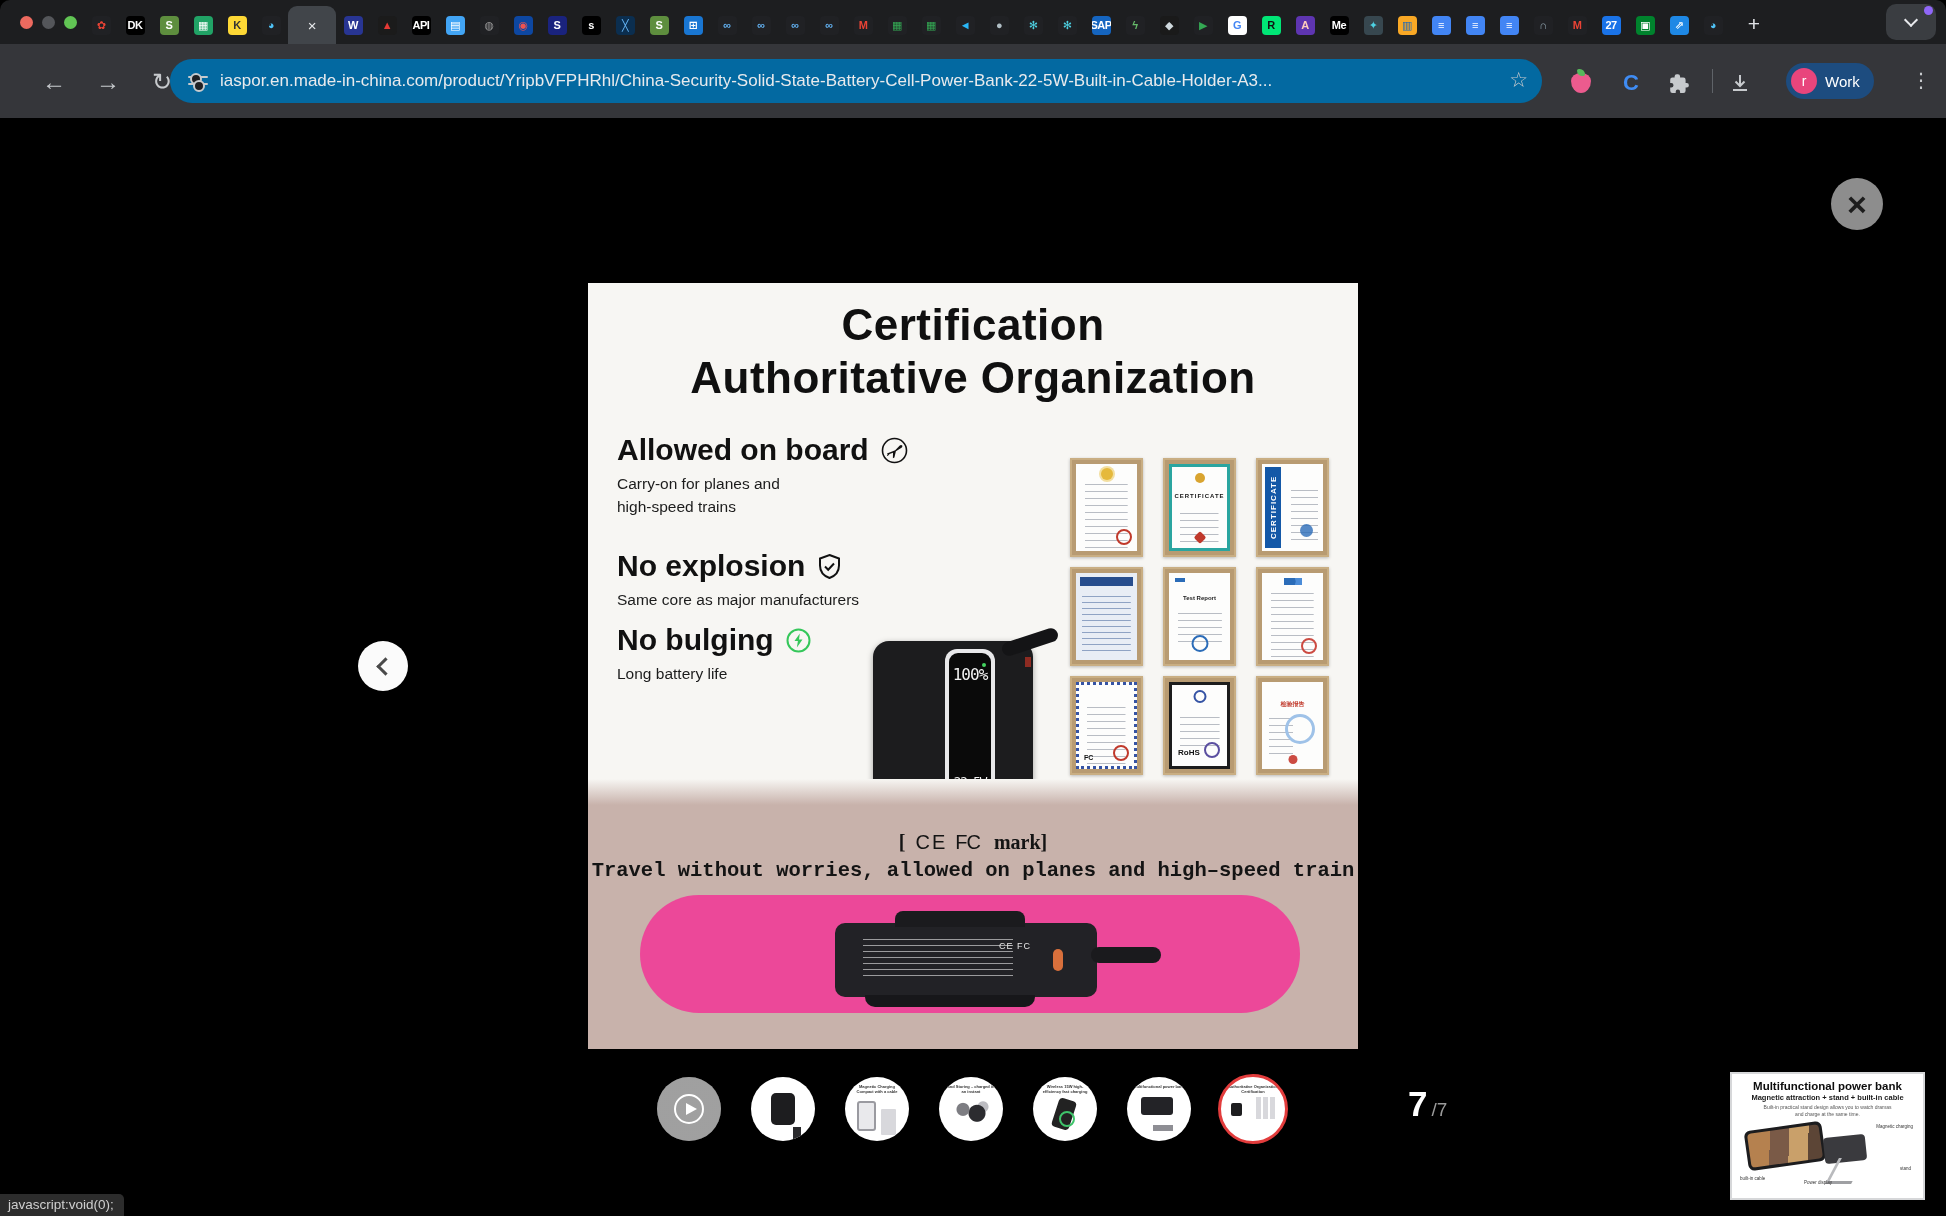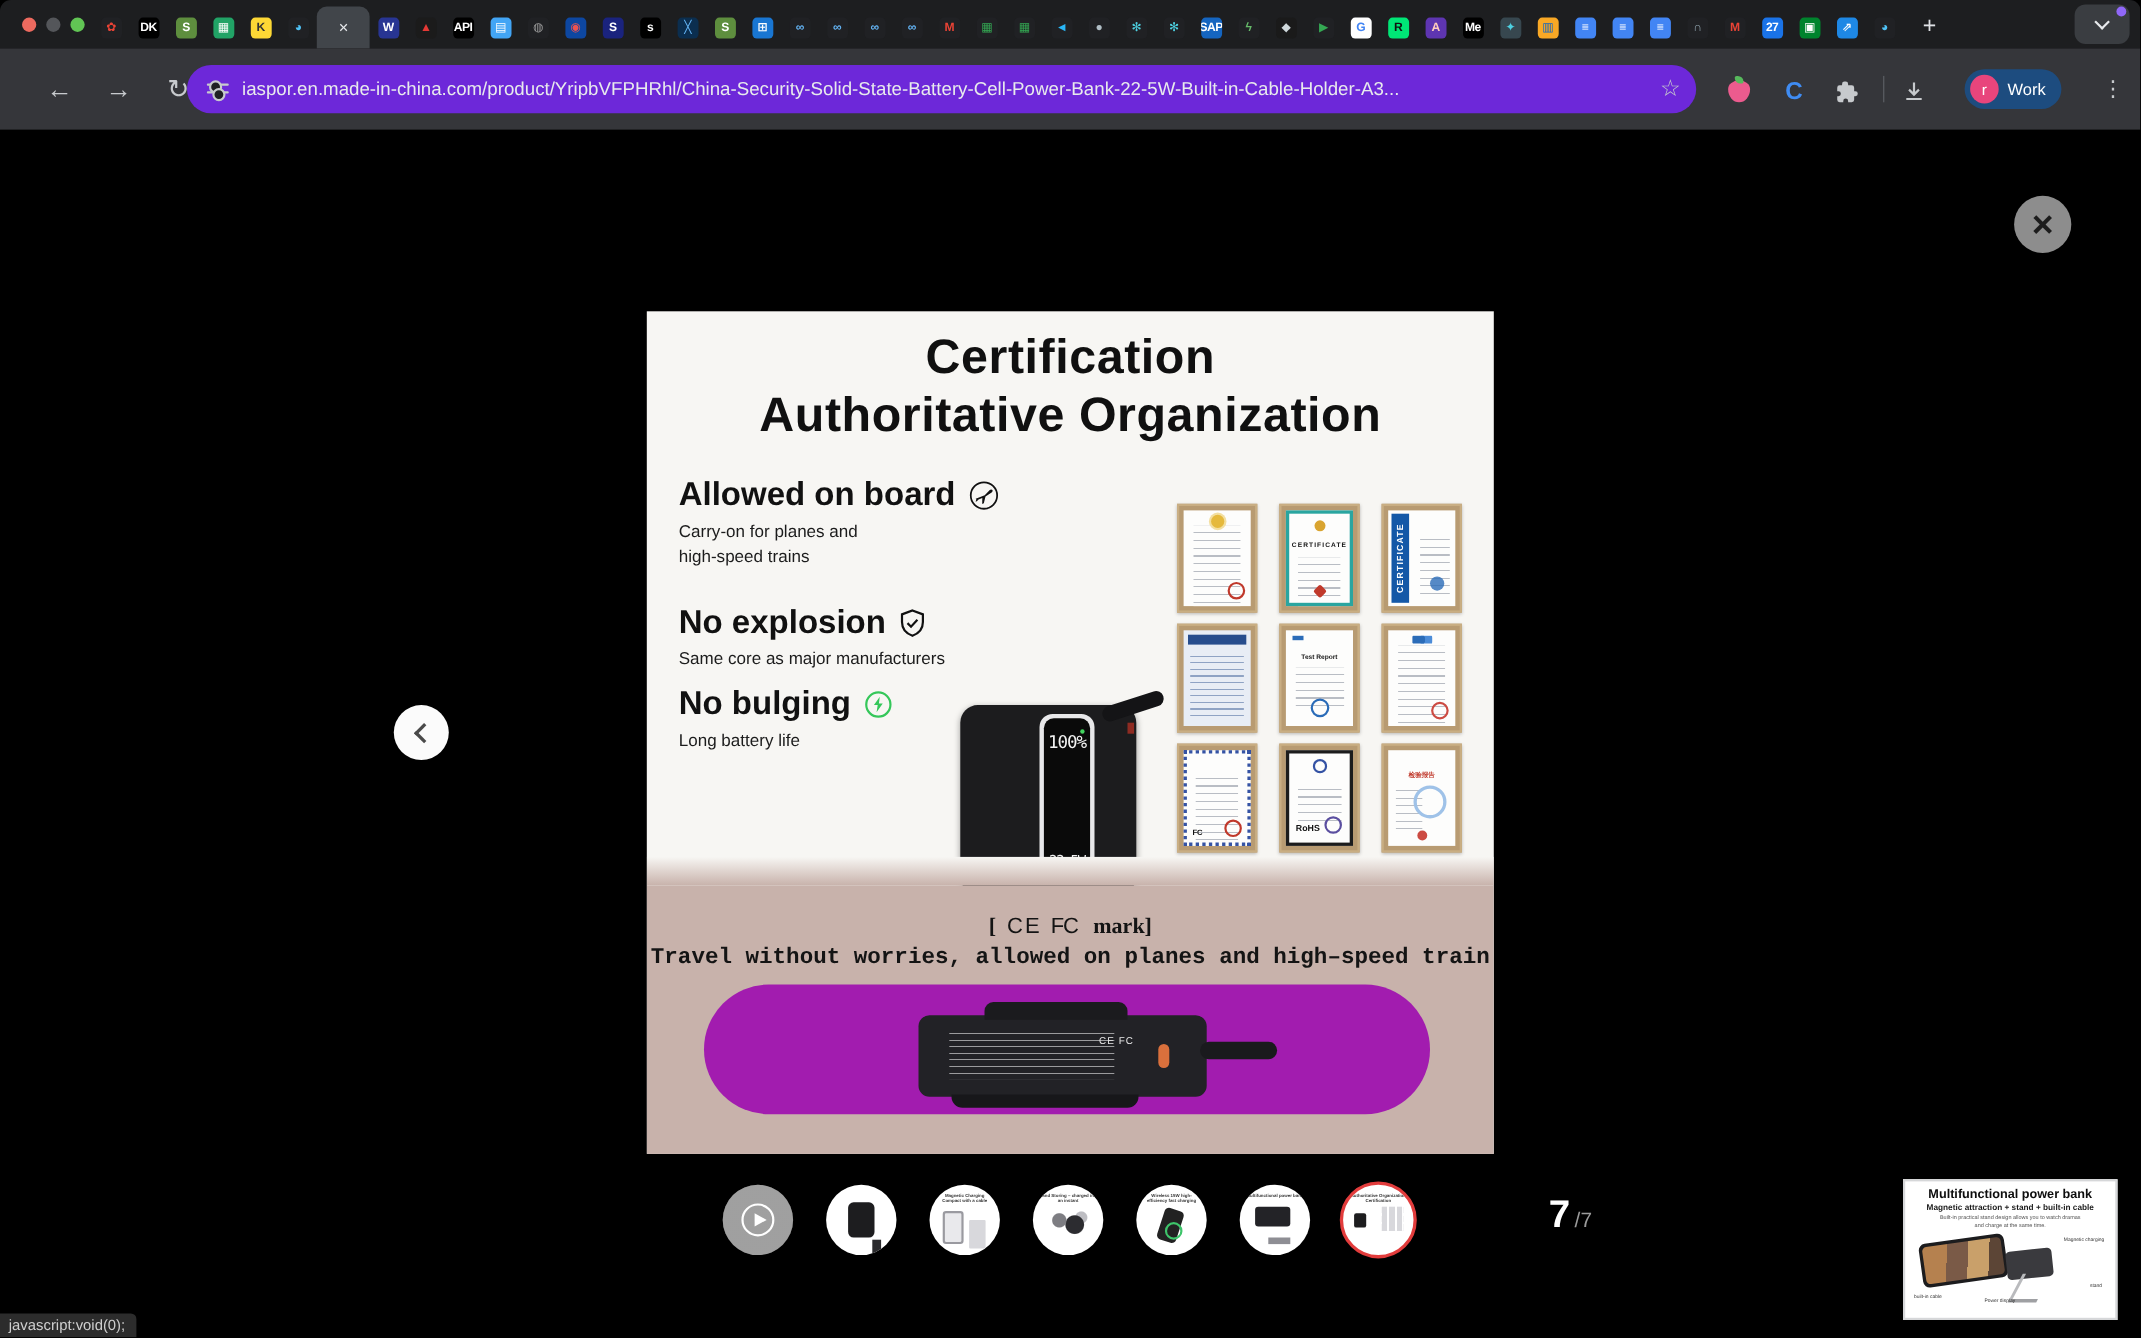--- a/index.html
+++ b/index.html
@@ -22,21 +22,21 @@
             display:flex; align-items:center; justify-content:center; background:transparent; border:0; }
   .tabsearch { position:absolute; left:1886px; top:4px; width:50px; height:36px; background:#3a3d41;
                border-radius:10px; display:flex; align-items:center; justify-content:center; }
   .tabsearch .chev { width:10px; height:10px; border-right:2.5px solid #e8eaed; border-bottom:2.5px solid #e8eaed;
                      transform:rotate(45deg); margin-top:-4px; }
   .tabsearch .dot { position:absolute; right:3px; top:2px; width:9px; height:9px; border-radius:50%; background:#9067f8; }
 
   .toolbar { position:absolute; left:0; top:44px; width:1946px; height:74px; background:#35363a; }
   .navbtn { position:absolute; top:22px; width:32px; height:32px; color:#c7cacd; font-size:24px; line-height:32px;
             text-align:center; background:transparent; border:0; }
-  .omnibox { position:absolute; left:170px; top:15px; width:1372px; height:44px; background:#6d28d9;
+  .omnibox { position:absolute; left:170px; top:15px; width:1372px; height:44px; background:#0369a1;
              border-radius:22px; display:flex; align-items:center; }
   .siteinfo { margin-left:18px; width:20px; height:20px; position:relative; flex:0 0 auto; }
   .siteinfo i { position:absolute; left:0; right:0; height:2px; background:#c7cacd; border-radius:2px; }
   .siteinfo i:nth-child(1){ top:5px; } .siteinfo i:nth-child(2){ top:12px; }
   .siteinfo i:nth-child(1)::after, .siteinfo i:nth-child(2)::after { content:""; position:absolute; top:-3px; width:8px; height:8px;
              border-radius:50%; background:#1f2023; border:2px solid #c7cacd; }
   .siteinfo i:nth-child(1)::after { left:2px; } .siteinfo i:nth-child(2)::after { right:3px; }
   .urltext { margin-left:12px; color:#e8eaed; font-size:17px; white-space:nowrap; overflow:hidden; max-width:1240px; }
   .star { position:absolute; right:14px; top:9px; color:#c7cacd; font-size:21px; }
   .ext { position:absolute; top:25px; width:28px; height:28px; display:flex; align-items:center; justify-content:center; }
@@ -142,21 +142,21 @@
   
   .band { position:absolute; left:0; top:522px; width:770px; height:244px; background:#c8b2ab; }
   .band::before { content:""; position:absolute; left:0; top:-26px; width:100%; height:26px;
                   background:linear-gradient(#f7f6f3, #c8b2ab); }
   .markline { position:absolute; top:26px; width:100%; text-align:center; color:#141414;
               font-family:"Liberation Serif","DejaVu Serif",serif; font-size:20px; font-weight:bold; }
   .markline .ce { font-family:"Liberation Sans",sans-serif; font-weight:400; letter-spacing:2px; margin:0 8px 0 10px; }
   .markline .fcc { font-family:"Liberation Sans",sans-serif; font-weight:400; letter-spacing:-1px; margin-right:14px; }
   .travelline { position:absolute; top:54px; width:100%; text-align:center; color:#141414;
                 font-family:Liberation Mono, monospace; font-size:20.5px; font-weight:bold; }
-  .pill { position:absolute; left:52px; top:90px; width:660px; height:118px; background:#a21caf; border-radius:70px;text-align:right; }
+  .pill { position:absolute; left:52px; top:90px; width:660px; height:118px; background:#ec4899; border-radius:70px;text-align:right; }
   .pbside { position:absolute; left:195px; top:28px; width:262px; height:74px; background:#222226; border-radius:10px; }
   .pbside .hump { position:absolute; left:60px; top:-12px; width:130px; height:16px; background:#1b1b1e;
                   border-radius:8px 8px 0 0; }
   .pbside .base { position:absolute; left:30px; bottom:-10px; width:170px; height:12px; background:#17171a;
                   border-radius:0 0 10px 10px; }
   .pbside .spec { position:absolute; left:28px; top:16px; width:150px; height:42px;
                   background:repeating-linear-gradient(rgba(255,255,255,.55) 0 1px, transparent 1px 6px); }
   .pbside .marks { position:absolute; right:66px; top:18px; color:#e6e6e6; font-size:9px; letter-spacing:1px; }
   .pbside .port { position:absolute; right:34px; top:26px; width:10px; height:22px; background:#d9703c; border-radius:5px; }
   .pbside .cable { position:absolute; right:-64px; top:24px; width:70px; height:16px; background:#1a1a1d; border-radius:8px; }

